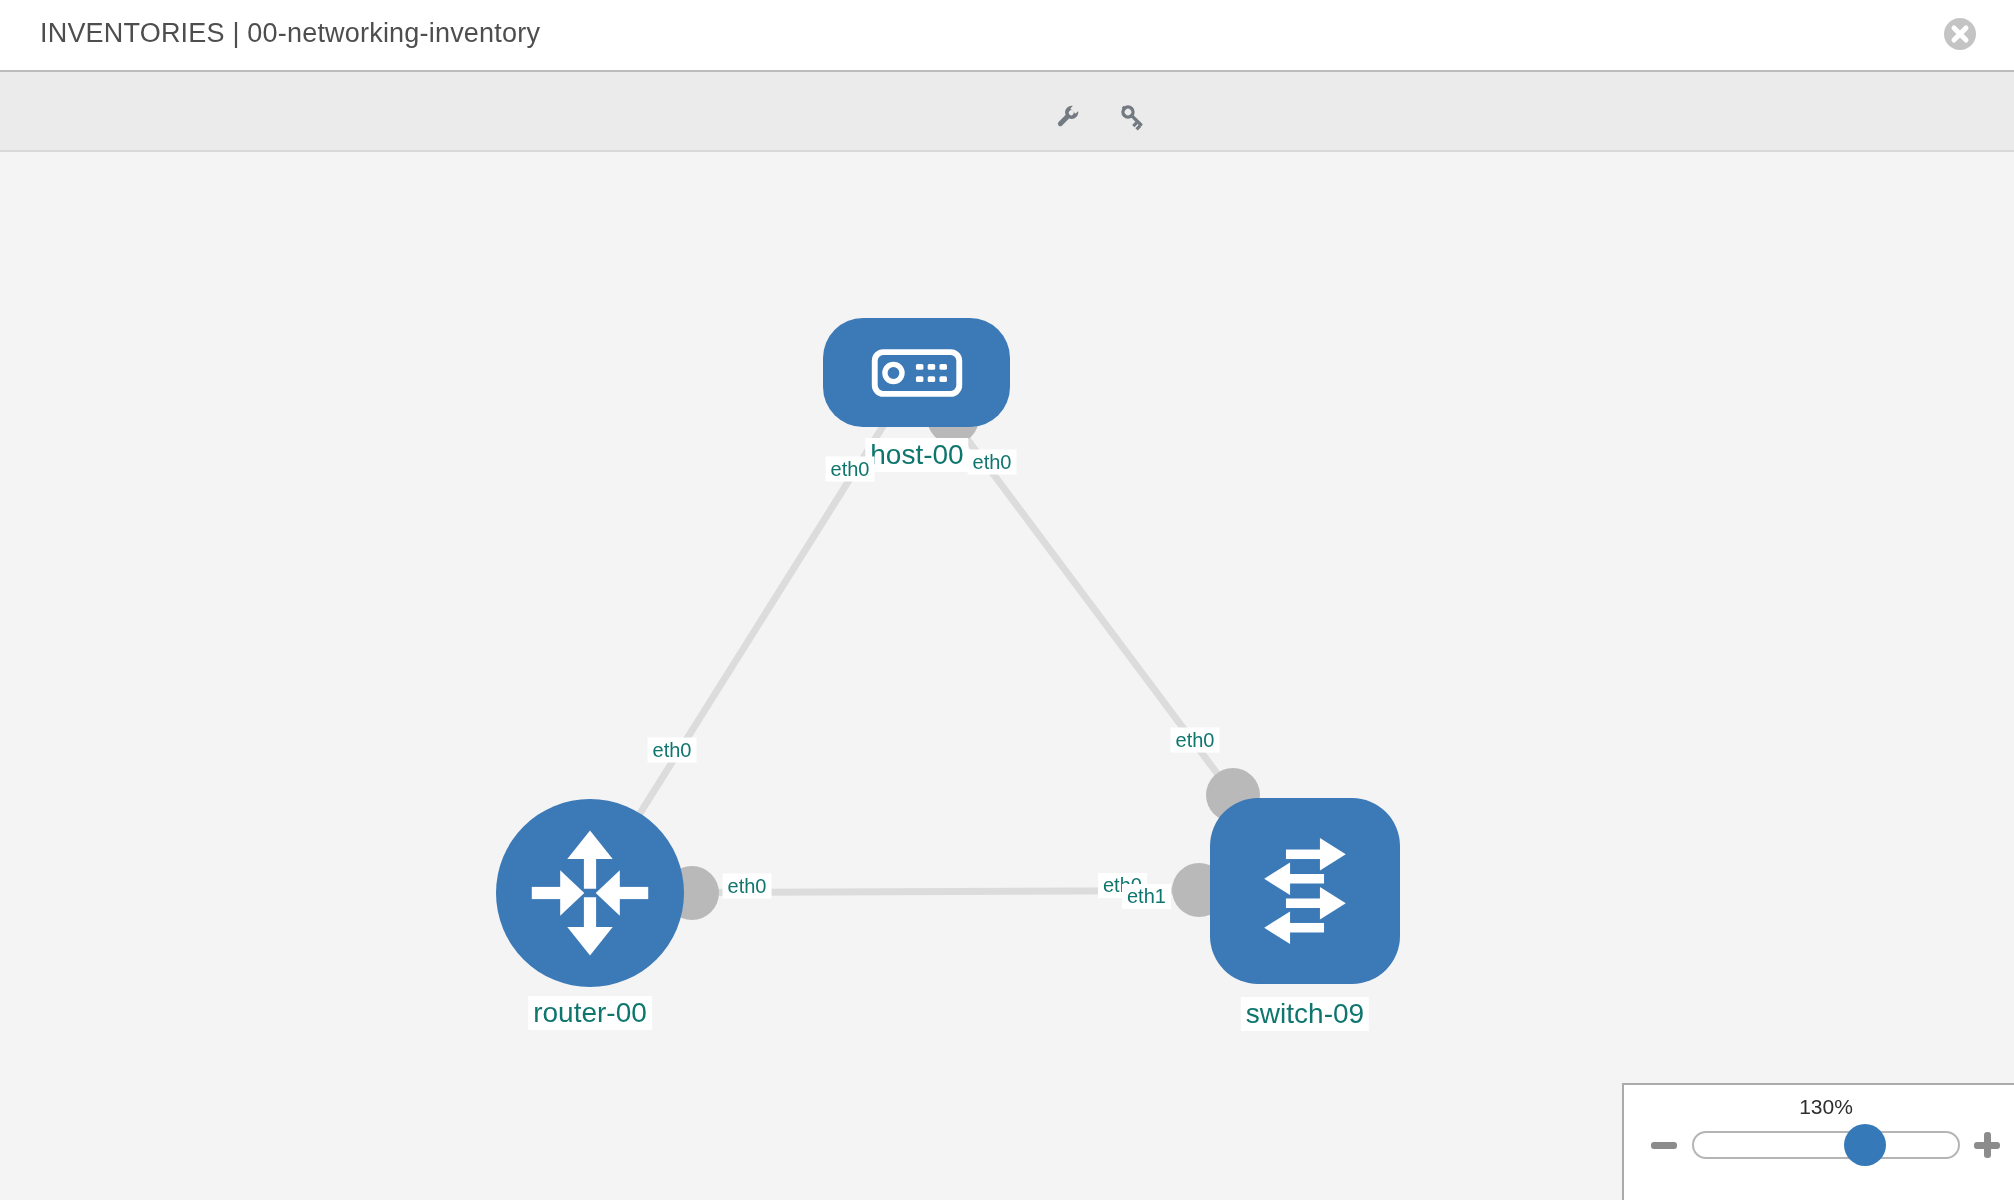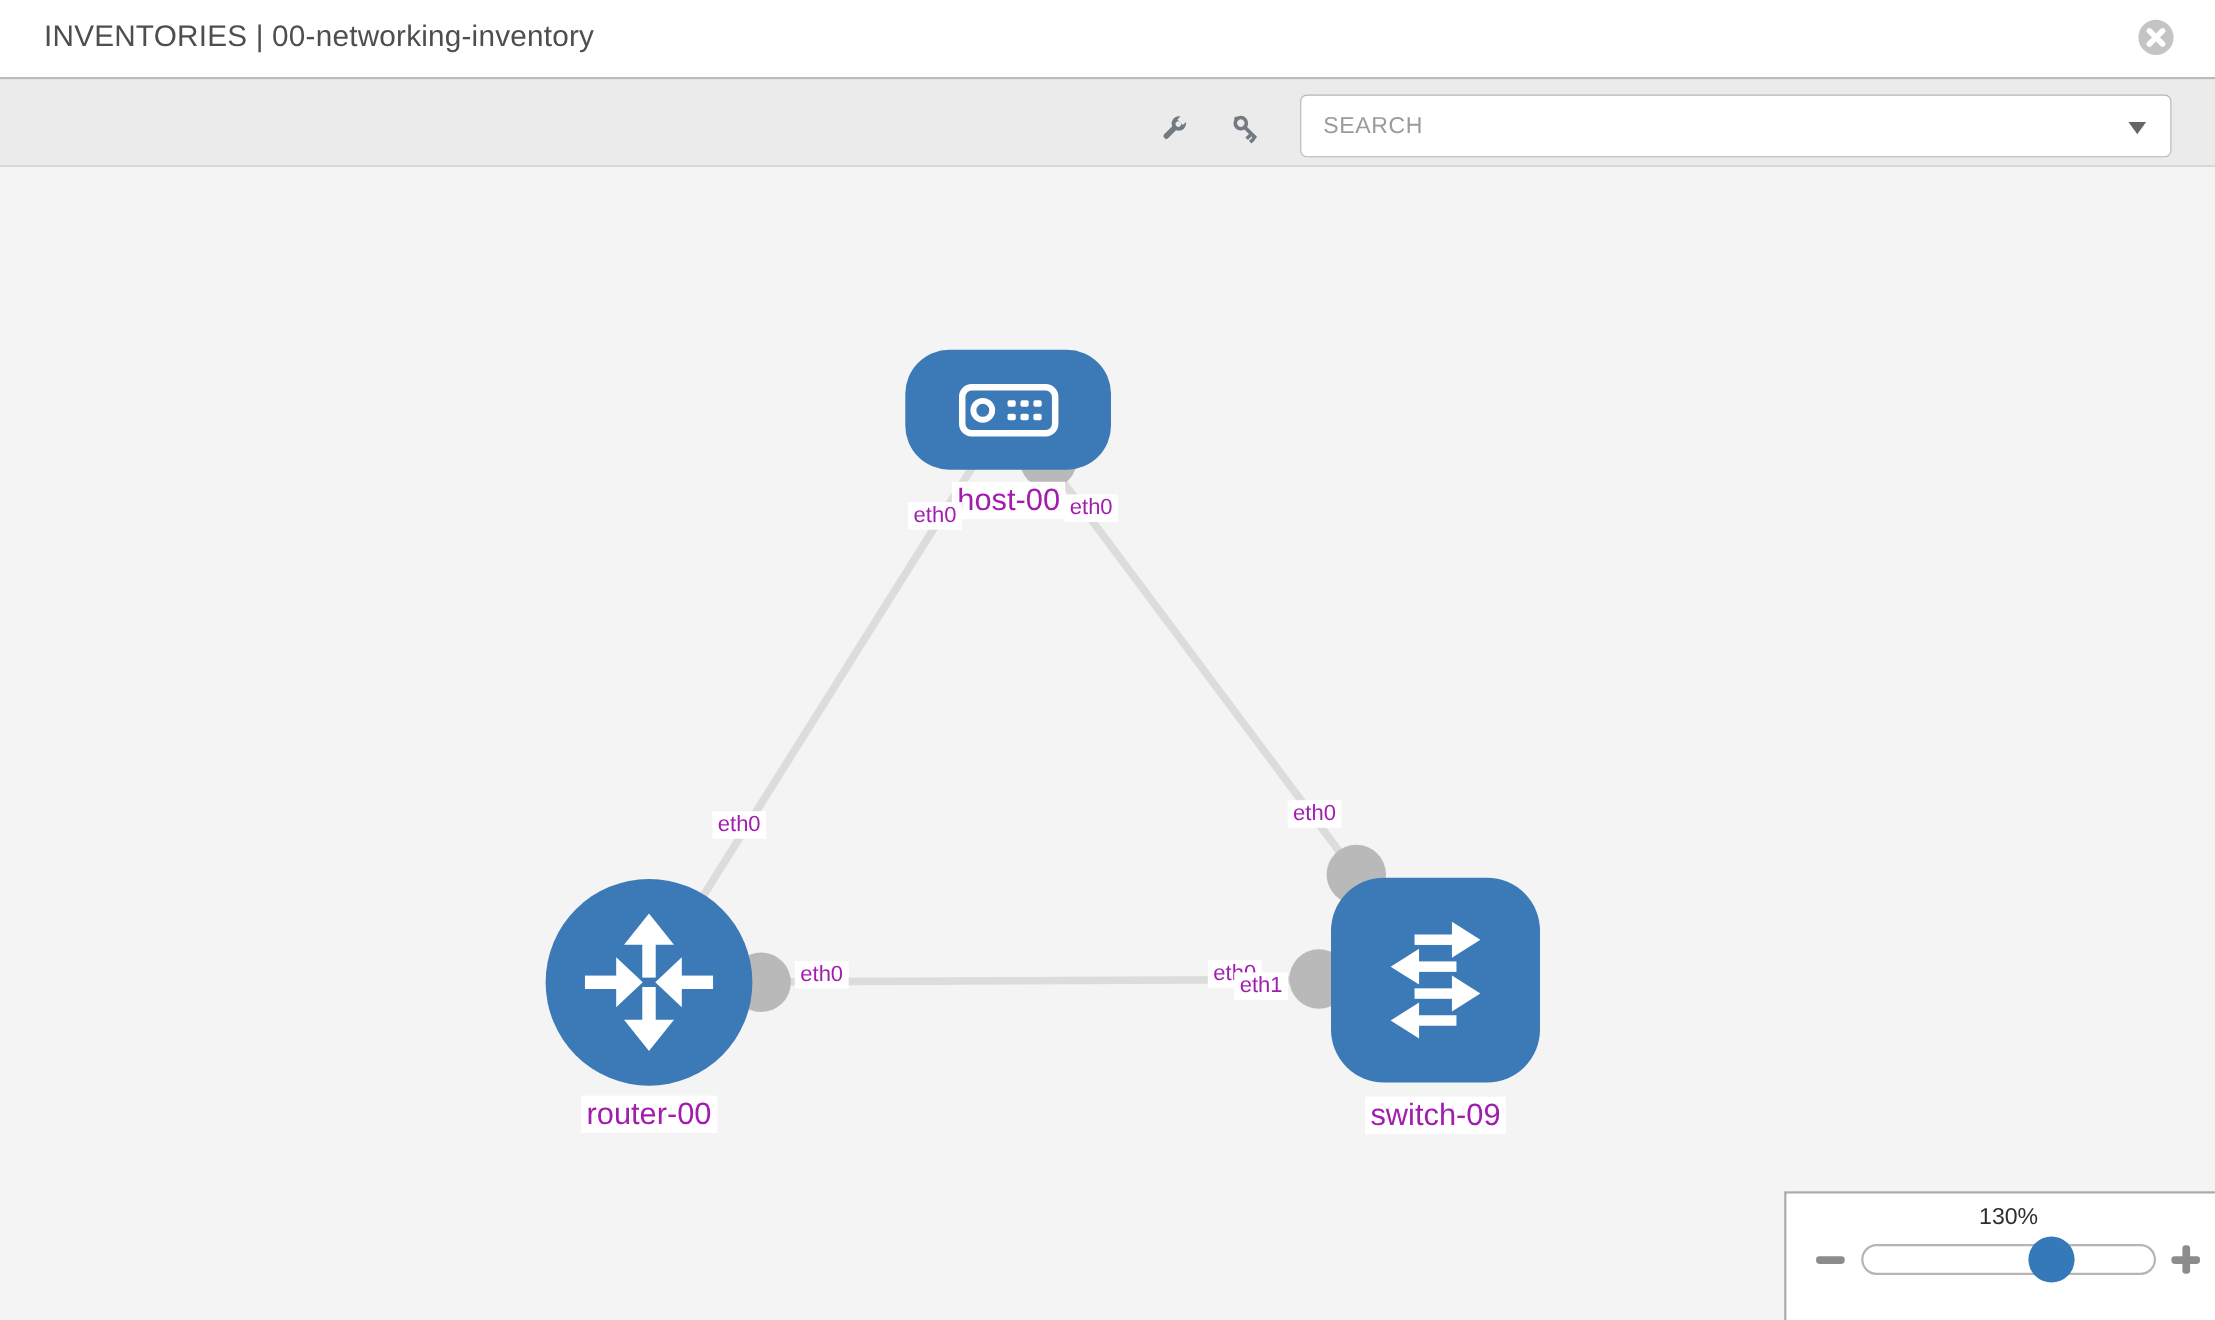--- a/index.html
+++ b/index.html
@@ -36,21 +36,21 @@
 
   .node { position:absolute; z-index:2; display:flex; align-items:center;
     justify-content:center; cursor:pointer; }
   .node-host { left:823px; top:166px; width:187px; height:109px;
     border-radius:40px; }
   .node-router { left:496px; top:647px; width:188px; height:188px;
     border-radius:50%; }
   .node-switch { left:1210px; top:646px; width:190px; height:186px;
     border-radius:48px; }
 
-  .chip { position:absolute; z-index:3; background:#fff; color:#a21caf;
+  .chip { position:absolute; z-index:3; background:#fff; color:#0f766e;
     white-space:nowrap; padding:1px 5px; }
   .chip-center { transform:translate(-50%,-50%); }
   .chip-node { font-size:28px; }
   .chip-if { font-size:20px; }
 
   
   .zoom-panel { position:absolute; left:1622px; top:931px; width:400px;
     height:200px; background:#fff; border:2px solid #ababab; z-index:4; }
   .zoom-level { position:absolute; left:68px; top:10px; width:268px;
     text-align:center; font-size:21px; color:#2e2e2e; }
@@ -93,24 +93,20 @@
   <svg class="tool-icon key-pos" viewBox="0 0 32 32">
     <g transform="rotate(-45 16 16)" fill="#747a82">
       <circle cx="16" cy="7.5" r="5" fill="none" stroke="#747a82" stroke-width="3.4"></circle>
       <rect x="14.6" y="0" width="2.8" height="3"></rect>
       <rect x="14.3" y="12" width="3.4" height="15" rx="1"></rect>
       <rect x="9.8" y="19.6" width="4.8" height="3.3"></rect>
       <rect x="9.8" y="24.2" width="4.8" height="3.3"></rect>
     </g>
   </svg>
 
-  <div class="select-box search-box">
-    <span class="sel-text">SEARCH</span>
-    <span class="caret"></span>
-  </div>
 </div>
 
 <div class="canvas">
 
   <svg class="links-svg" width="2014" height="1048">
     <line x1="917" y1="220" x2="590" y2="741" stroke="#dcdcdc" stroke-width="7"></line>
     <line x1="917" y1="220" x2="1305" y2="739" stroke="#dcdcdc" stroke-width="7"></line>
     <line x1="590" y1="741" x2="1305" y2="738" stroke="#dcdcdc" stroke-width="7"></line>
     <circle cx="953" cy="266" r="26" fill="#b9b9b9"></circle>
     <circle cx="692" cy="741" r="27" fill="#b9b9b9"></circle>

